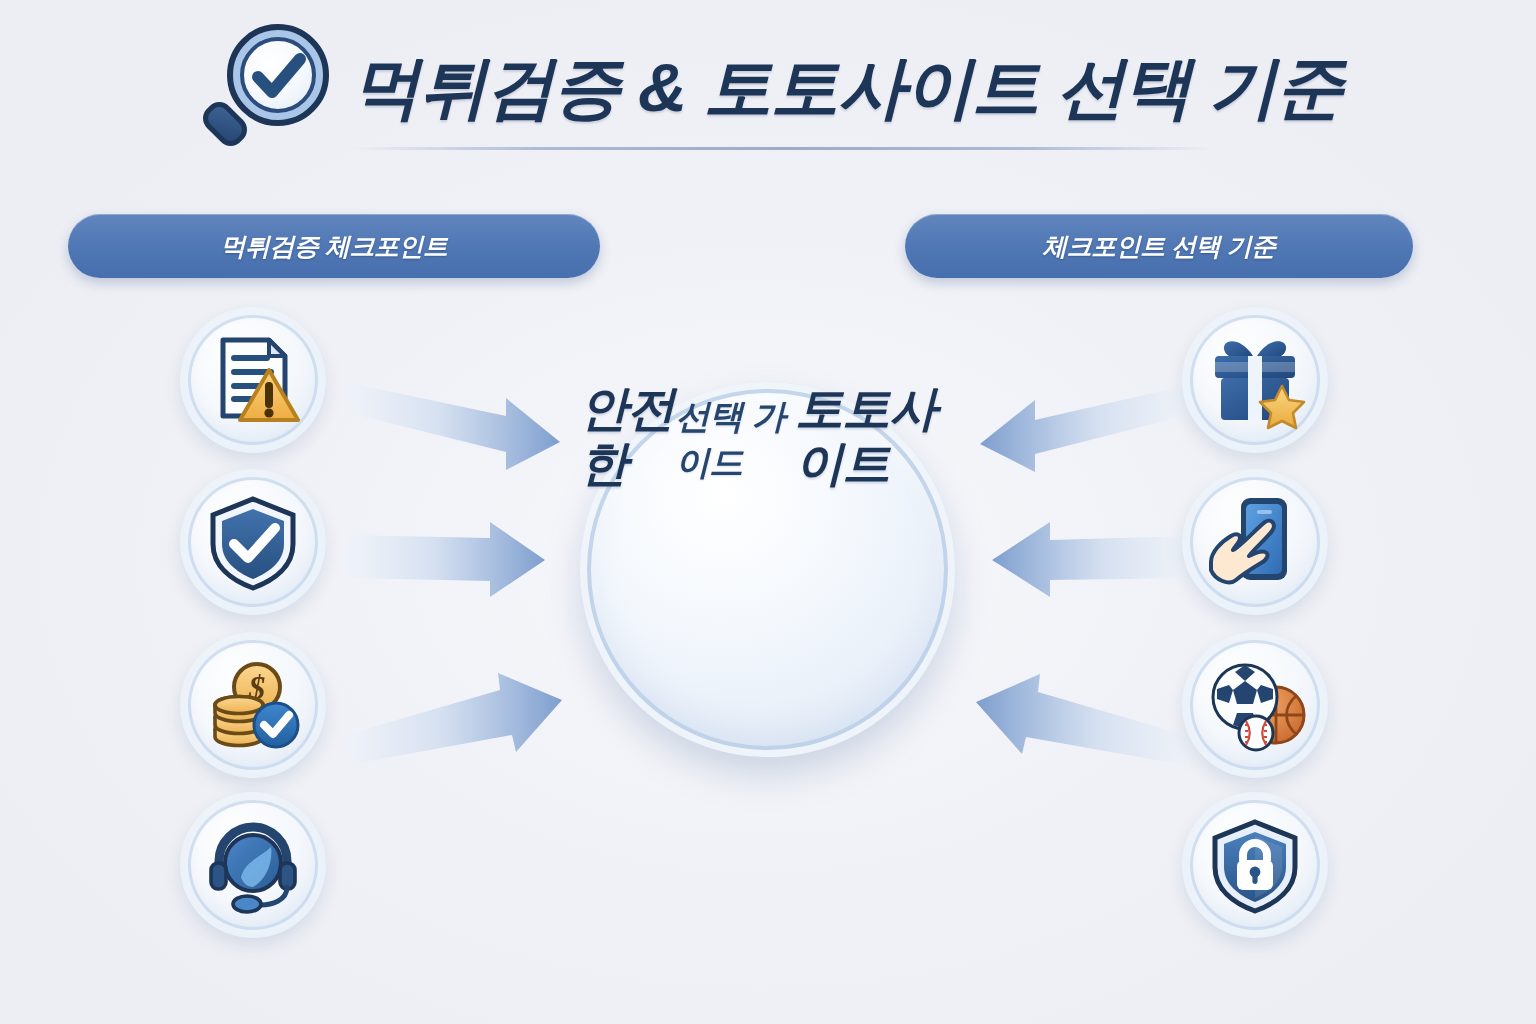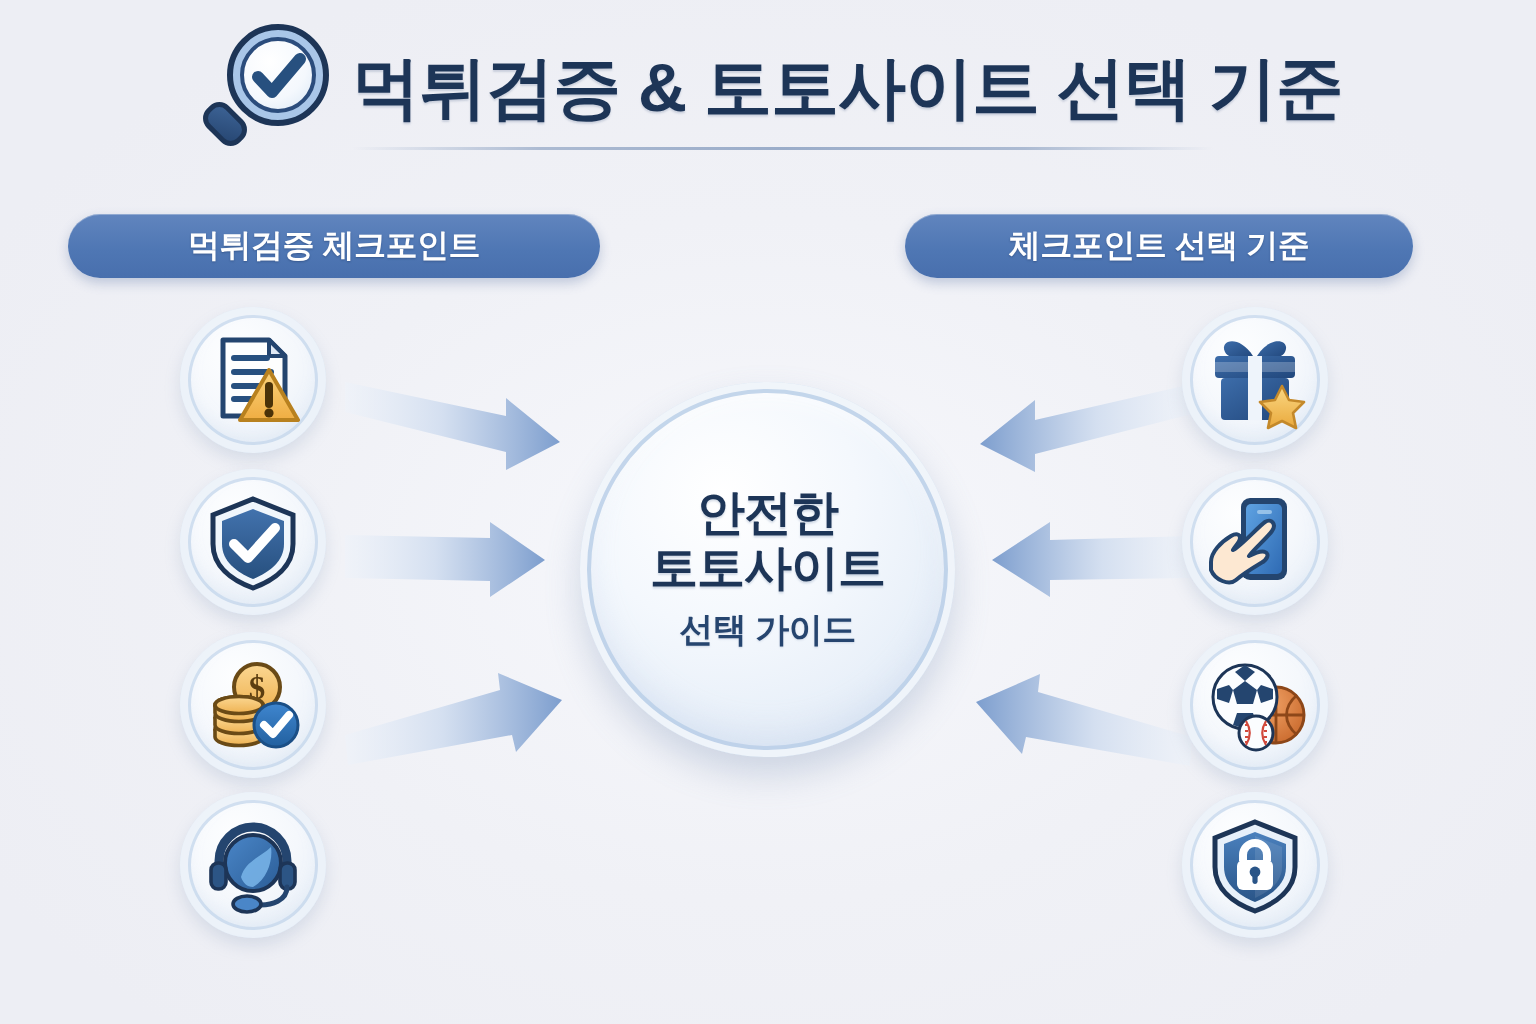--- a/index.html
+++ b/index.html
@@ -14,20 +14,21 @@
     font-family: "Liberation Sans", "DejaVu Sans", sans-serif;
     background: #f1f2f7;
   }
   #stage {
     position: relative;
     width: 1536px;
     height: 1024px;
     background:
       radial-gradient(ellipse 900px 620px at 760px 560px, #f7f8fc 0%, #f0f1f6 55%, #edeef4 100%);
     overflow: hidden;
+    font-style: italic;
   }
 
   
   #title-row {
     position: absolute;
     left: 196px;
     top: 22px;
     width: 1060px;
     height: 130px;
     display: flex;
@@ -70,21 +71,21 @@
     height: 64px;
     border-radius: 34px;
     background: linear-gradient(180deg, #6185be 0%, #4f77b4 55%, #486fad 100%);
     box-shadow: 0 5px 12px rgba(86,113,163,.32), inset 0 1px 0 rgba(255,255,255,.30);
     display: flex;
     align-items: center;
     justify-content: center;
   }
   .pill-label {
     color: #ffffff;
-    font-size: 32px;
+    font-size: 25px;
     font-weight: bold;
     letter-spacing: -.5px;
     white-space: nowrap;
     text-shadow: 0 1px 2px rgba(30,55,100,.45);
   }
   #pill-left  { left: 68px;  top: 214px; width: 532px; }
   #pill-right { left: 905px; top: 214px; width: 508px; }
 
   
   #arrows {
@@ -104,22 +105,22 @@
     border-radius: 50%;
     background:
       radial-gradient(circle at 38% 30%, #ffffff 0%, #f4f8fd 38%, #e6eef8 72%, #dbe6f4 100%);
     box-shadow:
       0 18px 34px rgba(120,142,180,.30),
       inset 0 0 0 7px rgba(255,255,255,.75),
       inset 0 0 0 11px rgba(186,207,232,.85),
       inset 0 -18px 34px rgba(188,206,230,.42),
       inset 0 14px 26px rgba(255,255,255,.85);
     display: flex;
-    flex-direction: column;
-    align-items: center;
+    flex-direction: row;
+    align-items: flex-start;
     justify-content: center;
   }
   #center-line-1, #center-line-2 {
     font-size: 48px;
     font-weight: bold;
     color: #1d3557;
     letter-spacing: -1px;
     line-height: 1.14;
     text-shadow: 0 2px 2px rgba(130,148,180,.30);
   }
@@ -225,22 +226,22 @@
     <g>
       <path d="M1192 536 L1050 540 L1050 522 L992 560 L1050 597 L1050 580 L1192 578 Z" fill="url(#arrL)"></path>
     </g>
     <g>
       <path d="M1192 737 L1038 692 L1040 674 L976 702 L1022 754 L1026 737 L1190 766 Z" fill="url(#arrL)"></path>
     </g>
   </svg>
 
   <div id="center-node">
     <div id="center-line-1">안전한</div>
+    <div id="center-line-3">선택 가이드</div>
     <div id="center-line-2">토토사이트</div>
-    <div id="center-line-3">선택 가이드</div>
   </div>
 
   <div class="bubble bubble-l1">
     <span>
       <svg viewBox="0 0 104 104" xmlns="http://www.w3.org/2000/svg">
         <defs>
           <linearGradient id="warnG" x1="0" y1="0" x2="0" y2="1">
             <stop offset="0" stop-color="#fbd37c"></stop>
               <stop offset="1" stop-color="#efad42"></stop>
           </linearGradient>

